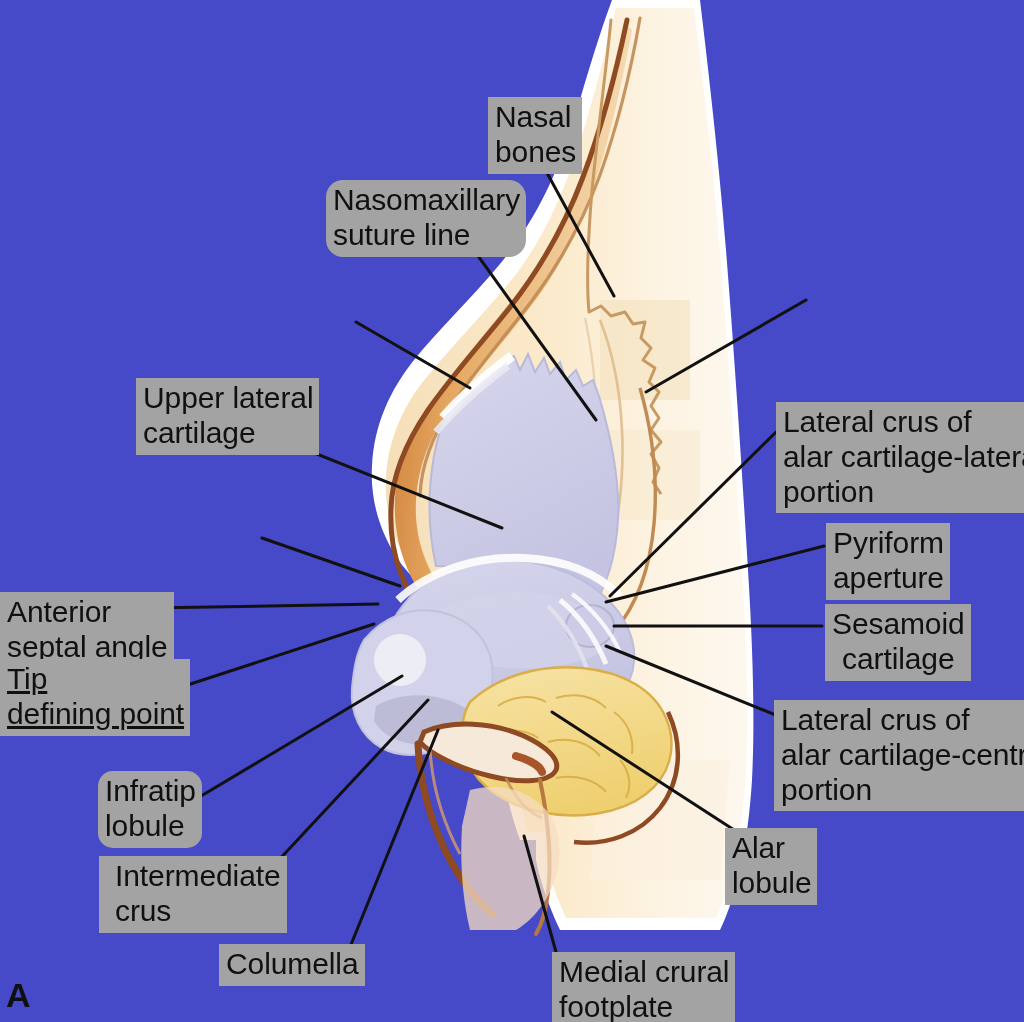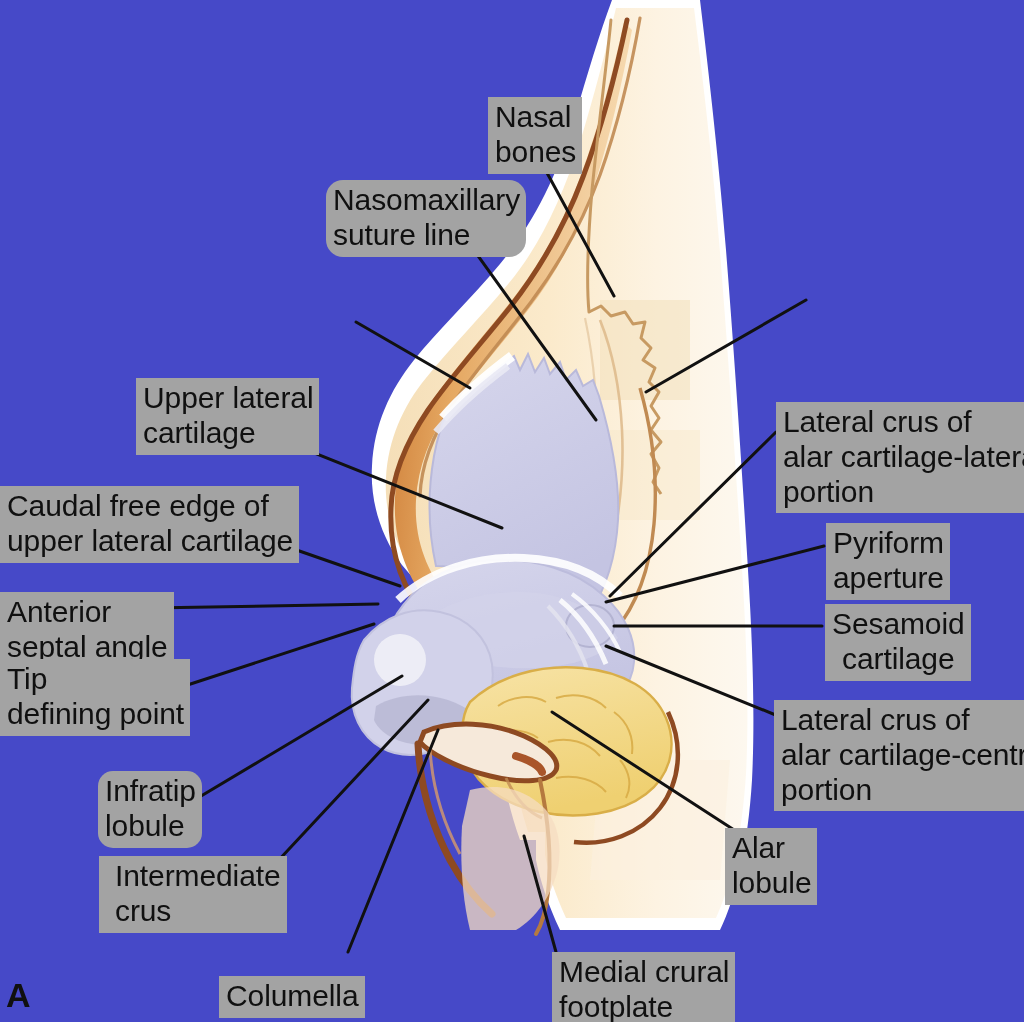--- a/index.html
+++ b/index.html
@@ -256,36 +256,34 @@
   <div class="label" style="left:488px; top:97px;">Nasal
 bones</div>
 
   <div class="label" style="left:326px; top:180px;border-radius:17px;">Nasomaxillary
 suture line</div>
 
 
   <div class="label" style="left:136px; top:370px;margin-top:8px;">Upper lateral
 cartilage</div>
 
-  <div class="label" style="left:0px; top:486px;">Caudal free edge of
-upper lateral cartilage</div>
 
   <div class="label" style="left:0px; top:570px;margin-top:22px;">Anterior
 septal angle</div>
 
-  <div class="label" style="left:0px; top:659px;">Tip
+  <div class="label" style="left:0px; top:659px;text-decoration:underline;">Tip
 defining point</div>
 
   <div class="label" style="left:98px; top:771px;border-radius:15px;">Infratip
 lobule</div>
 
   <div class="label" style="left:99px; top:856px;padding-left:16px;">Intermediate
 crus</div>
 
-  <div class="label" style="left:219px; top:944px;margin-top:32px;">Columella</div>
+  <div class="label" style="left:219px; top:944px;">Columella</div>
 
   <div class="label" style="left:552px; top:952px;">Medial crural
 footplate</div>
 
   <div class="label" style="left:725px; top:828px;">Alar
 lobule</div>
 
   <div class="label" style="left:774px; top:700px;">Lateral crus of
 alar cartilage-central
 portion</div>

